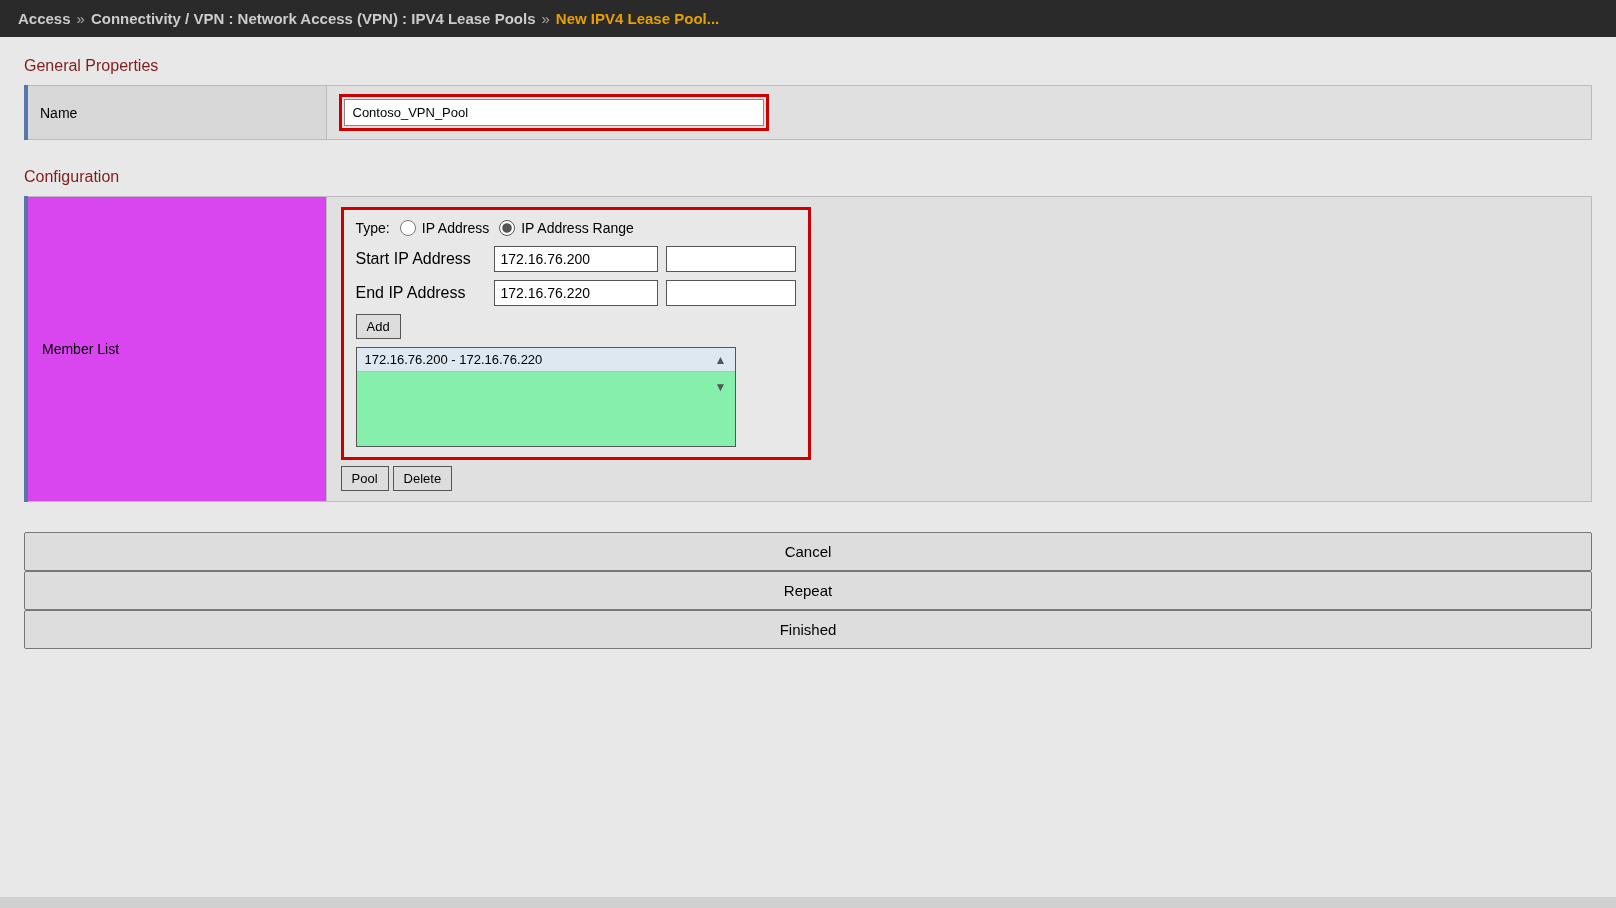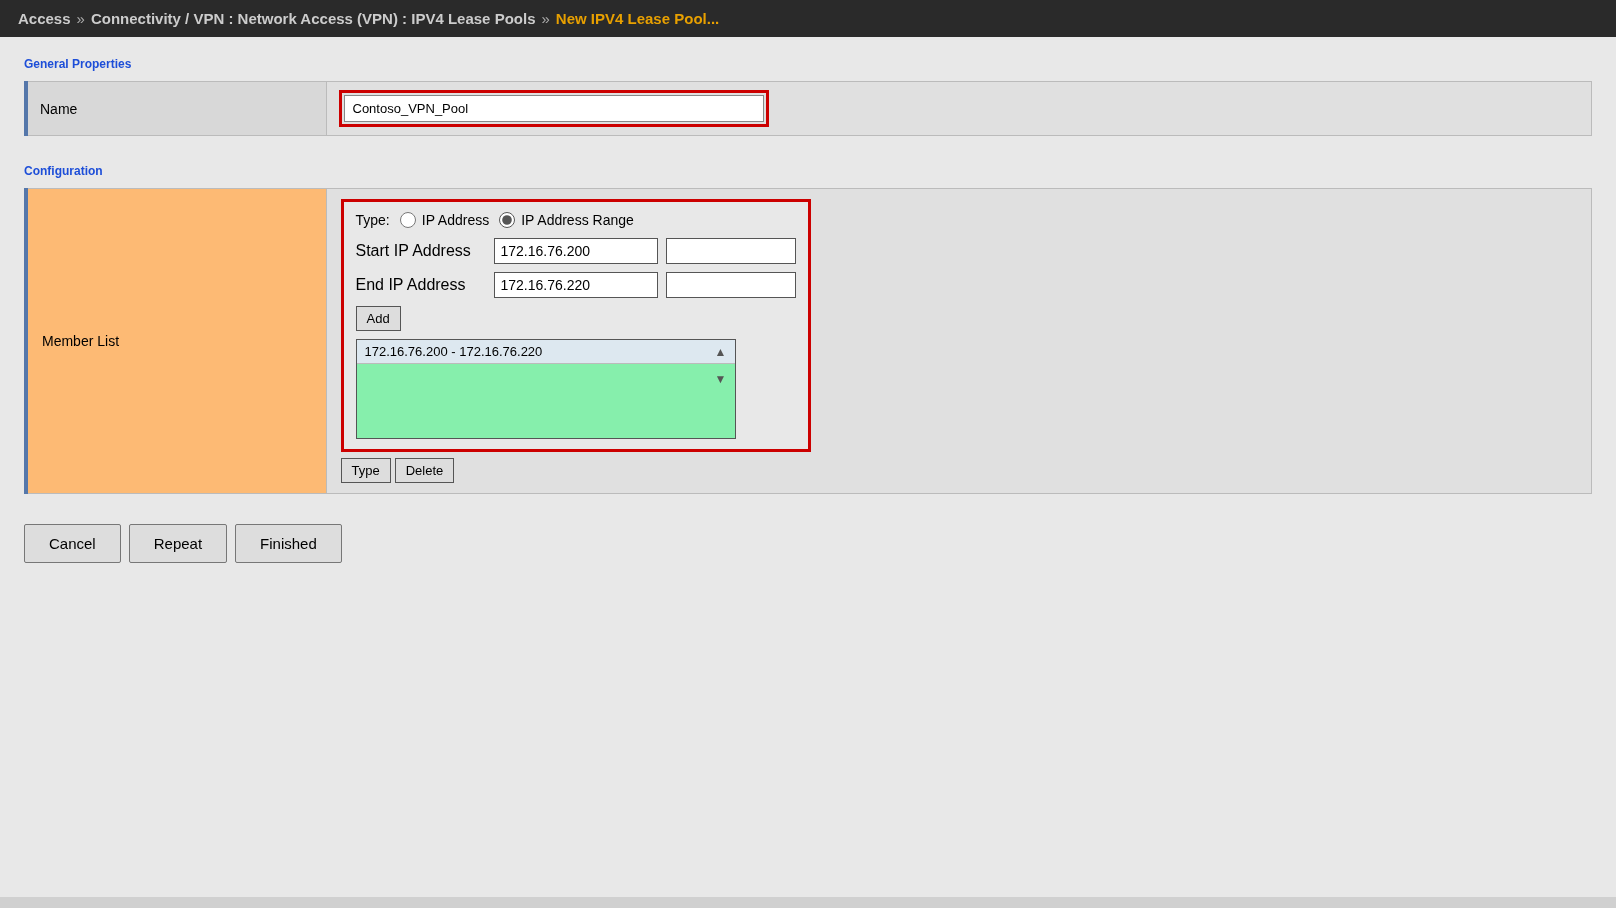--- a/index.html
+++ b/index.html
@@ -31,24 +31,24 @@
 
     
     #main {
       background: #e8e8e8;
       min-height: calc(100vh - 48px);
       padding: 20px 24px 30px 24px;
     }
 
     
     .section-heading {
-      font-size: 12px;
-      font-weight: bold;
+      font-size: 16px;
+      font-weight: normal;
       margin-bottom: 10px;
-      color: #1d4ed8;
+      color: #7f1d1d;
     }
 
     
     .general-properties-section {
       margin-bottom: 28px;
     }
 
     .prop-table {
       width: 100%;
       border-collapse: collapse;
@@ -90,21 +90,21 @@
       border-collapse: collapse;
       background: #e0e0e0;
     }
     .config-table td {
       padding: 10px 14px;
       border: 1px solid #bbb;
       vertical-align: top;
     }
     .config-table td:first-child {
       width: 300px;
-      background: #fdba74;
+      background: #d946ef;
       vertical-align: middle;
       border-left: 4px solid #5577aa;
     }
 
     
     .config-inner-box {
       border: 3px solid #cc0000;
       display: inline-block;
       padding: 10px 12px;
       background: #e8e8e8;
@@ -201,21 +201,21 @@
       background: #ddd;
       padding: 4px 10px;
       font-size: 13px;
       cursor: pointer;
     }
 
     
     #footer-buttons {
       margin-top: 30px;
       display: flex;
-      gap: 8px;
+      flex-direction: column;
     }
     .footer-btn {
       border: 1px solid #777;
       background: #ddd;
       padding: 10px 24px;
       font-size: 15px;
       cursor: pointer;
       border-radius: 2px;
     }
 
@@ -306,21 +306,21 @@
               </div>
               <div class="member-list-empty">
                 <span class="scroll-arrow-down">▼</span>
               </div>
             </div>
 
           </div>
 
           
           <div class="edit-delete-row">
-            <button class="edit-del-btn">Type</button>
+            <button class="edit-del-btn">Pool</button>
             <button class="edit-del-btn">Delete</button>
           </div>
 
         </td>
       </tr>
     </tbody>
       </table>
   </div>
 
   <div id="footer-buttons">

